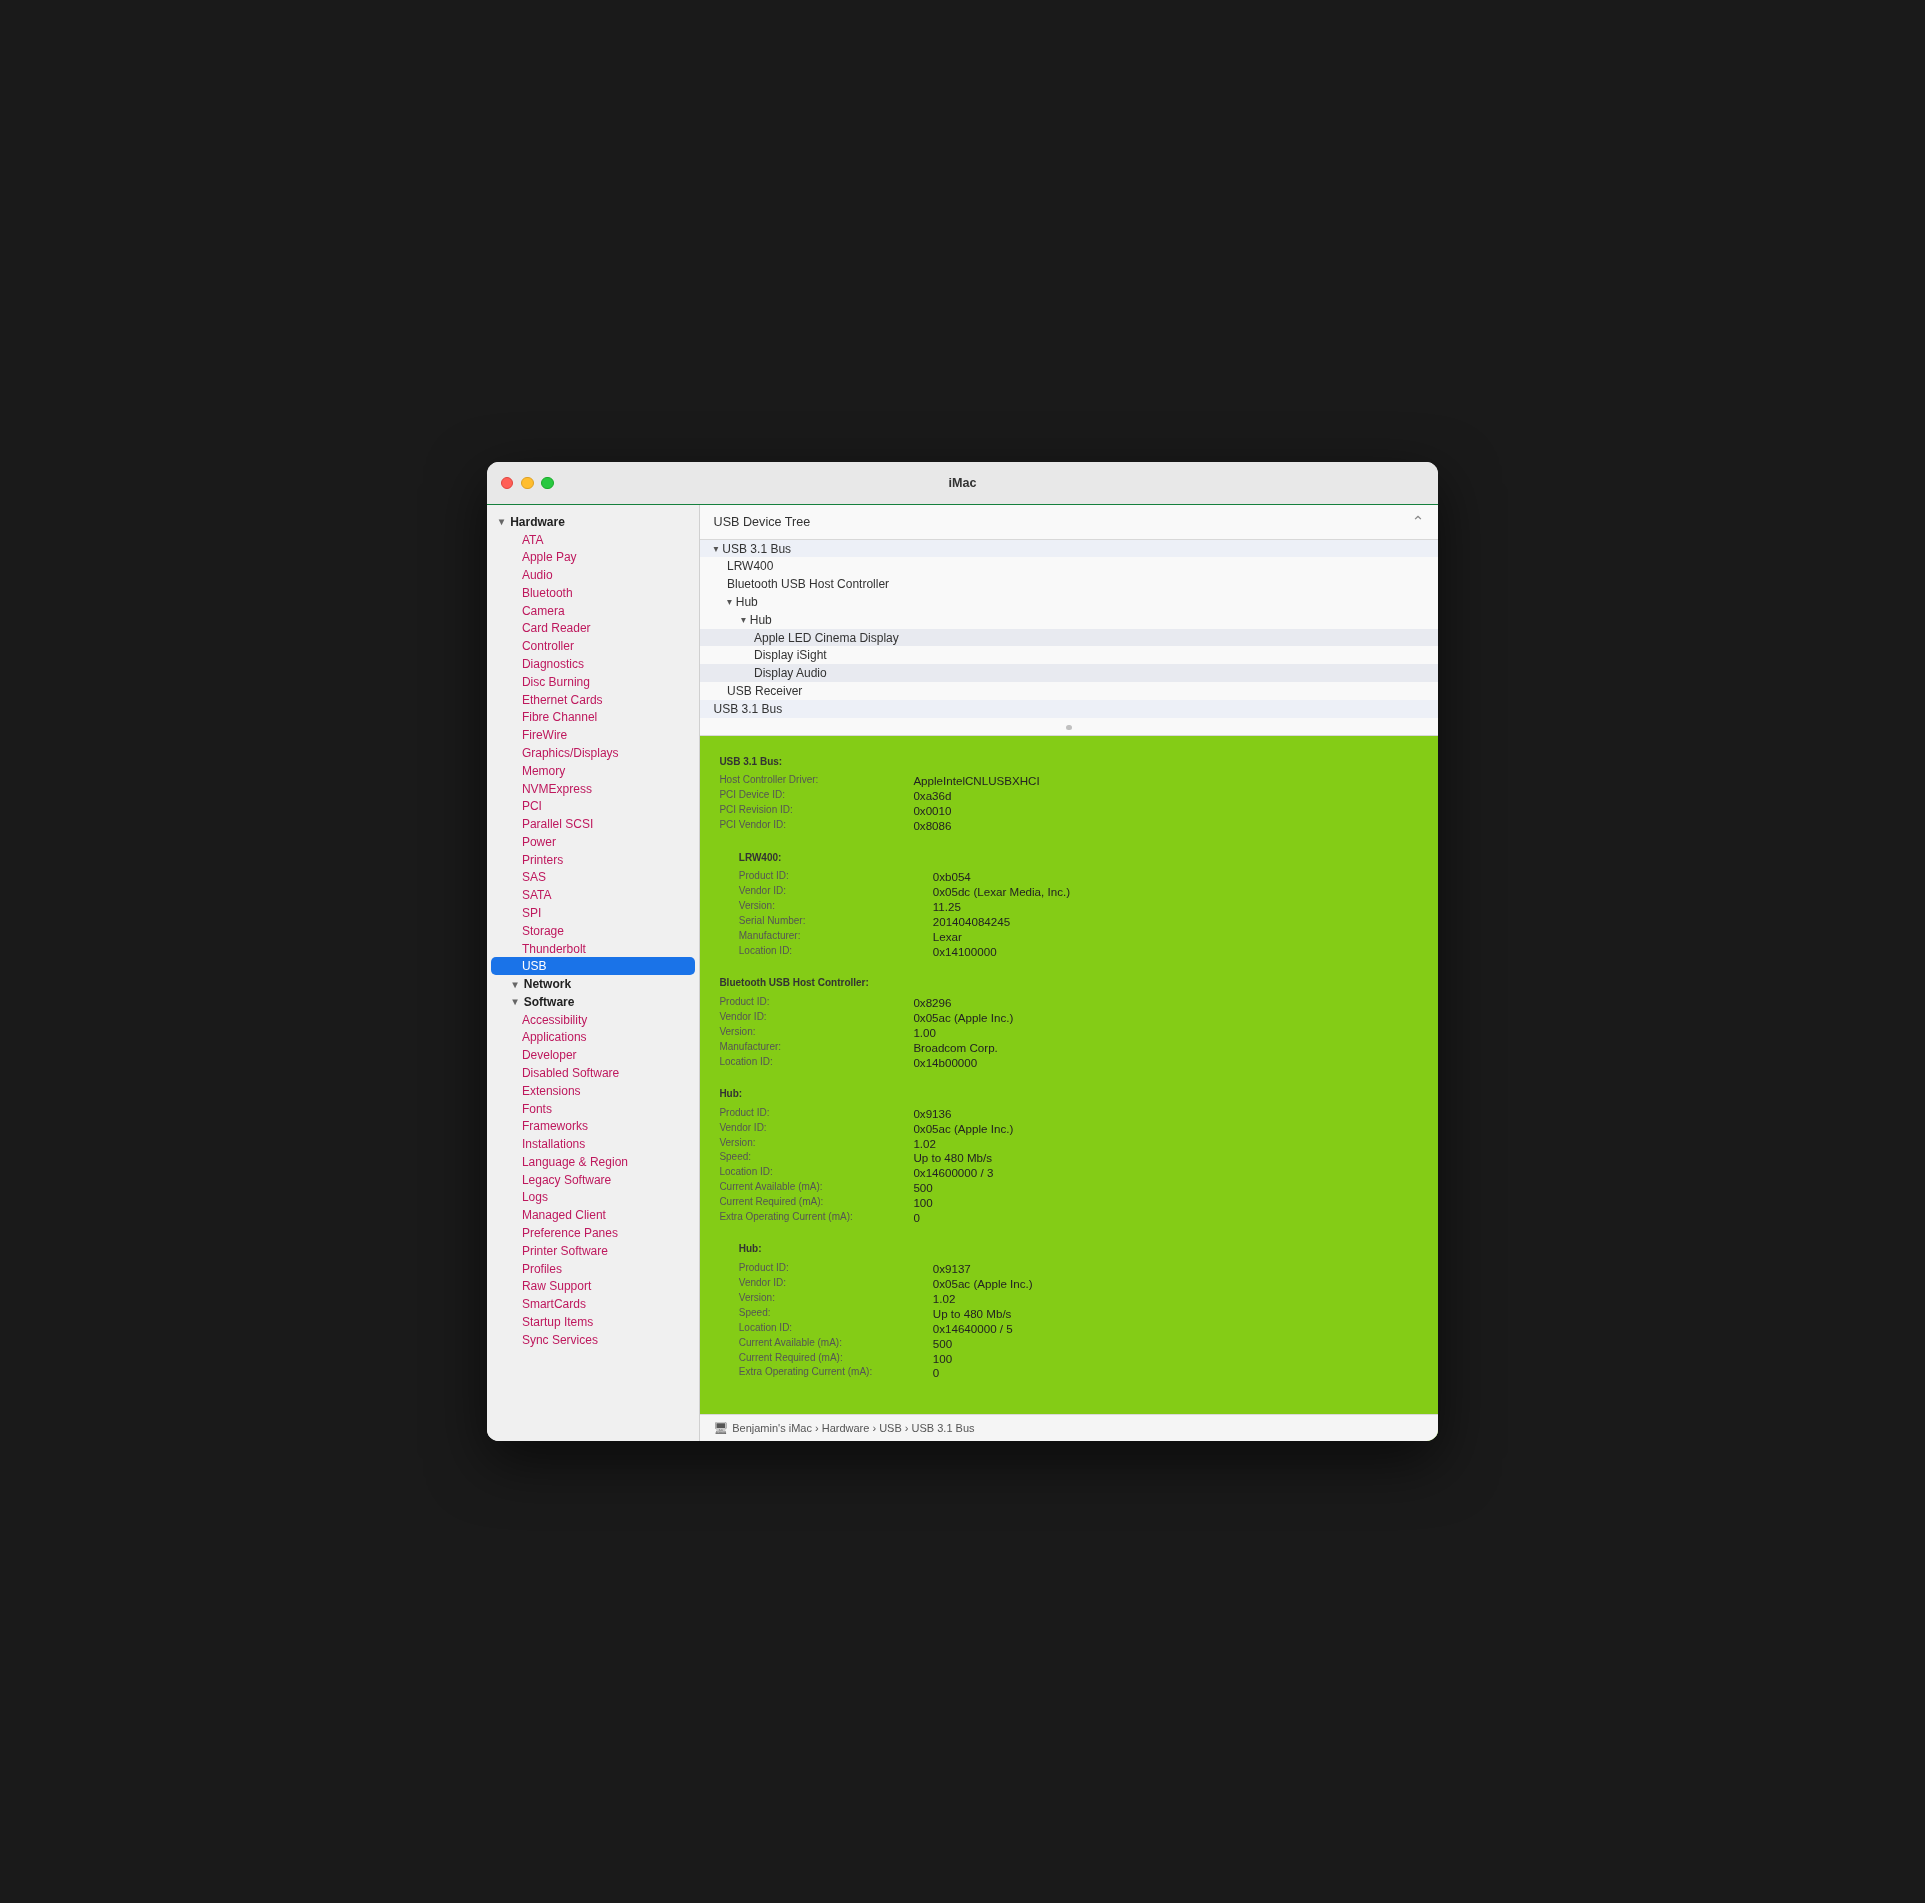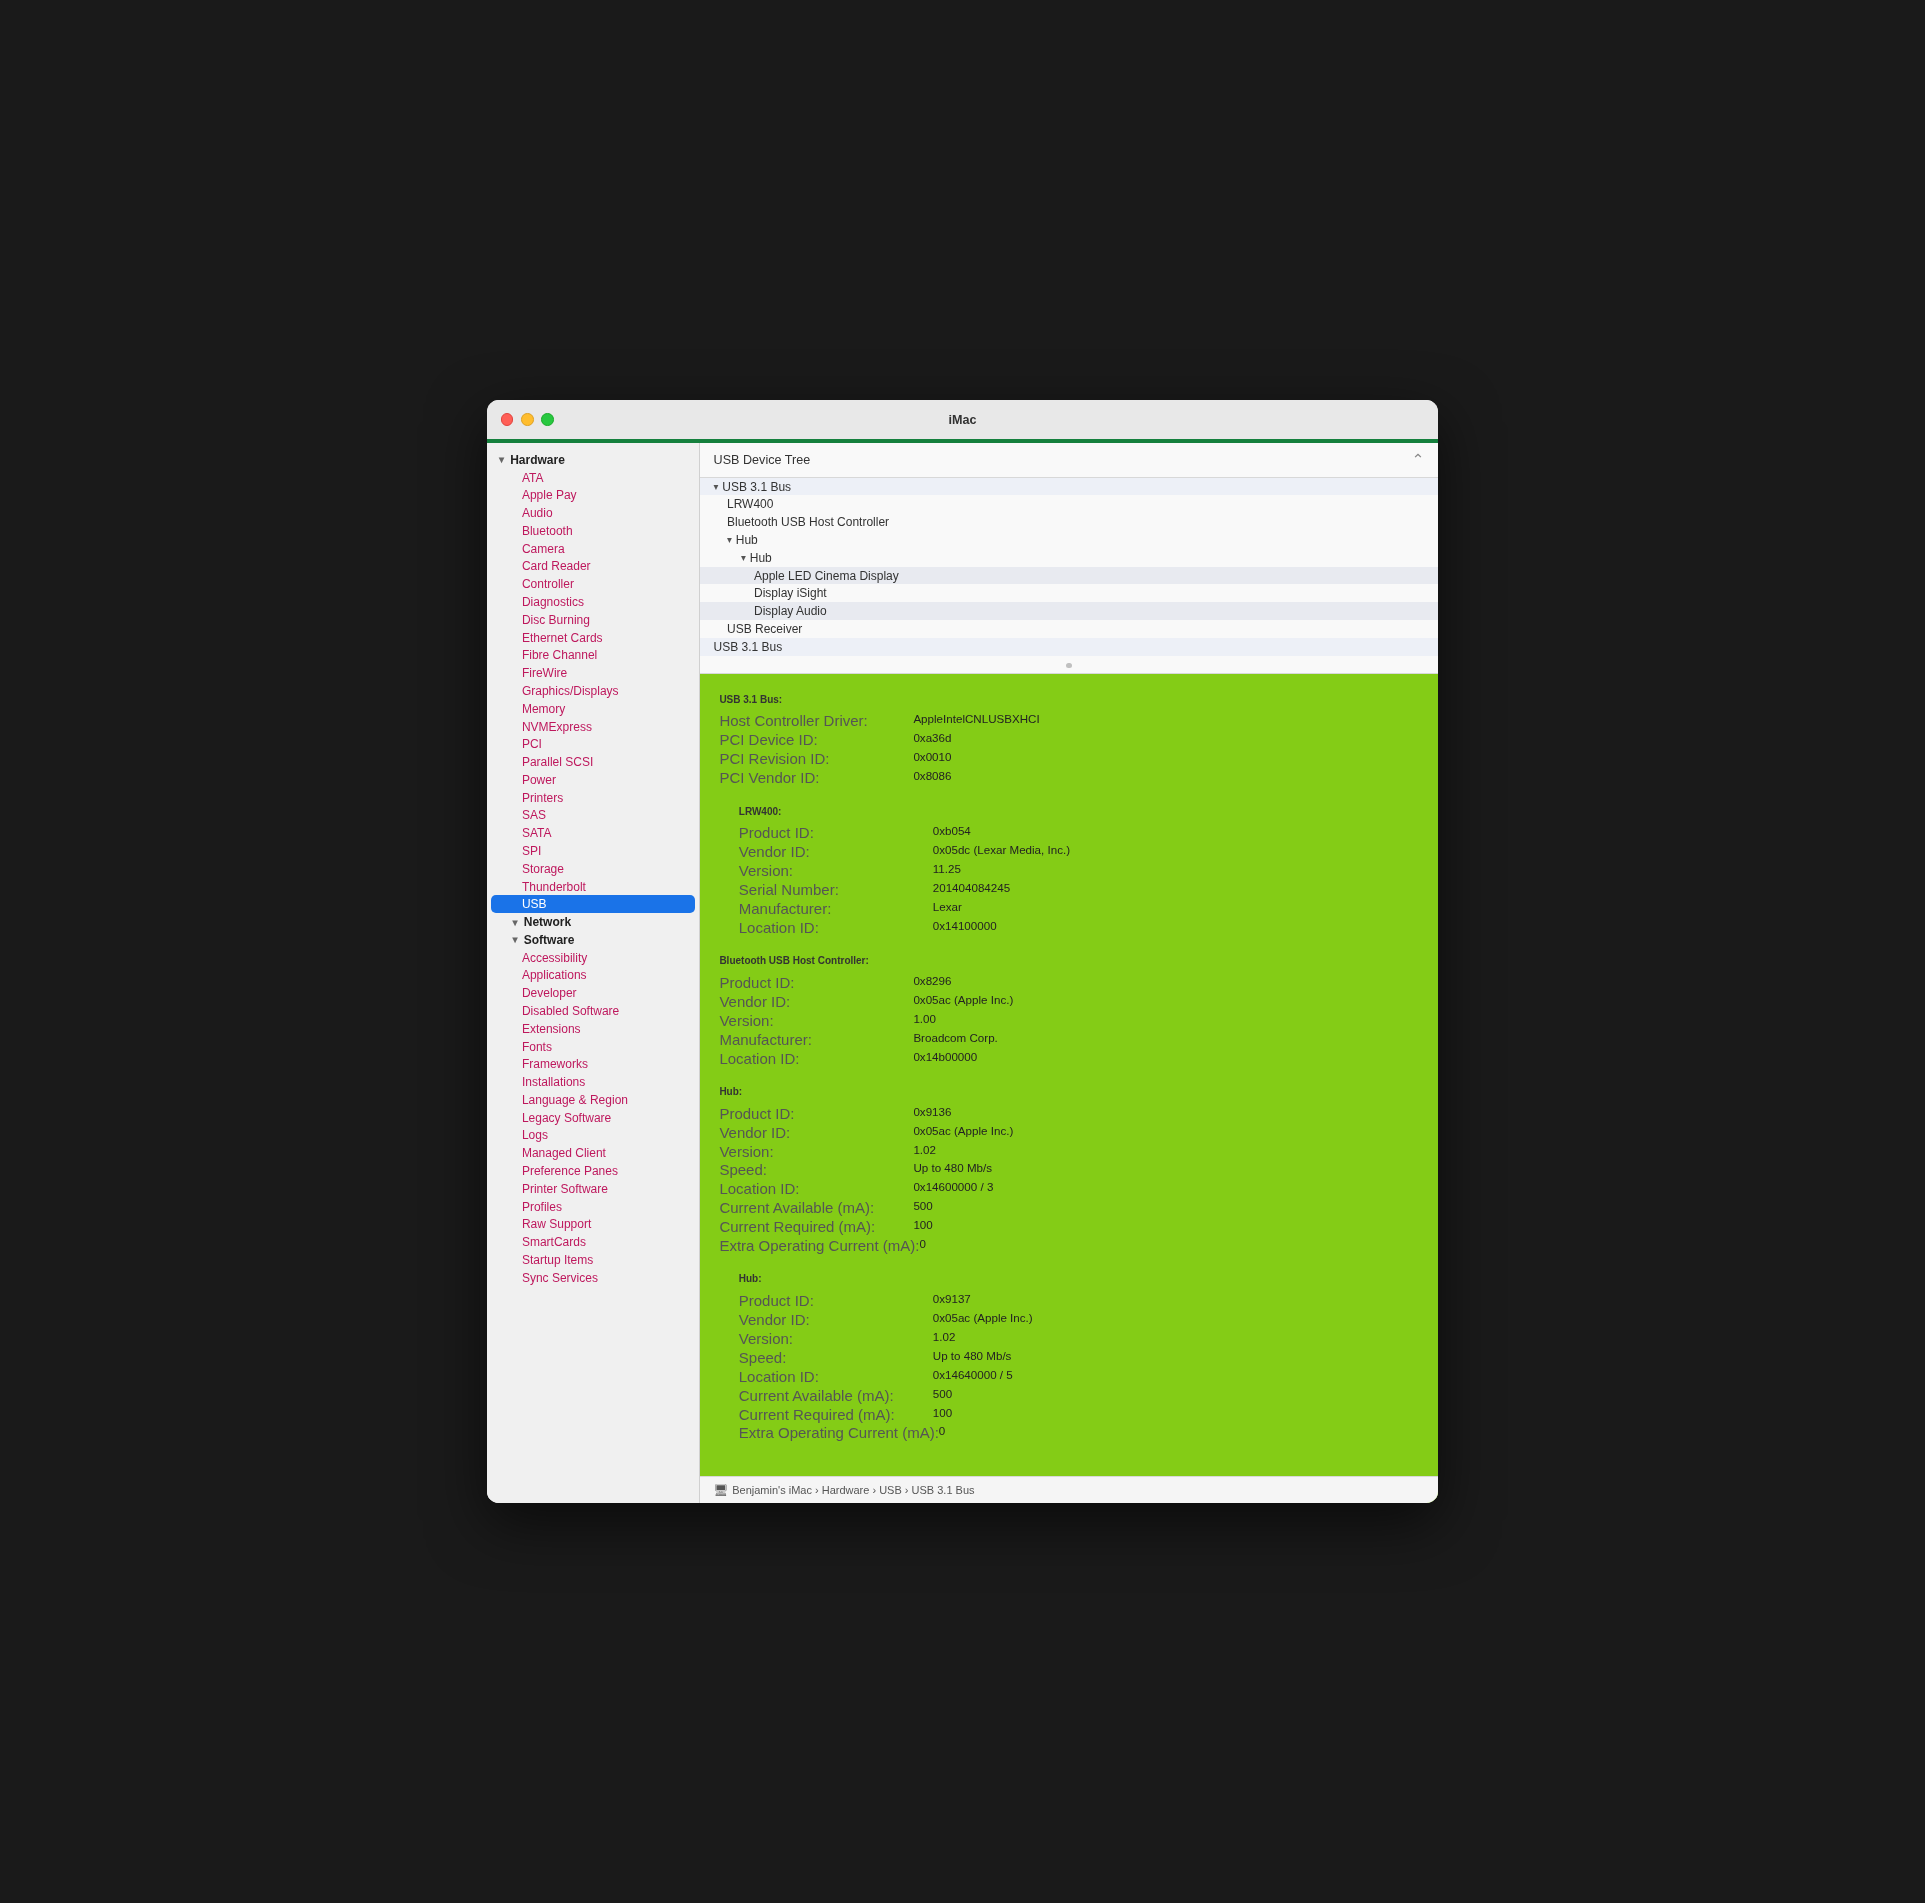--- a/index.html
+++ b/index.html
@@ -20,21 +20,21 @@
       display: flex;
       flex-direction: column;
     }
     .titlebar {
       background: #e8e8e8;
       height: 43px;
       display: flex;
       align-items: center;
       justify-content: center;
       position: relative;
-      border-bottom: 4px solid #15803d;
+      border-bottom: 1px solid #15803d;
       border-radius: 11.6px 11.6px 0 0;
     }
     .traffic-lights {
       position: absolute;
       left: 13.6px;
       display: flex;
       gap: 7.8px;
     }
     .traffic-light {
       width: 12.6px;
@@ -178,21 +178,21 @@
       margin-bottom: 19.4px;
       width: 100%;
     }
     .detail-row {
       display: flex;
       margin-bottom: 1.9px;
     }
     .detail-label {
       min-width: 194px;
       color: #555;
-      font-size: 15px;
+      font-size: 10px;
     }
     .detail-value {
       color: #222;
       font-size: 11.6px;
     }
     .breadcrumb-bar {
       padding: 5.8px 13.6px;
       background: #f5f5f5;
       border-top: 1px solid #d8d8d8;
       font-size: 11px;

